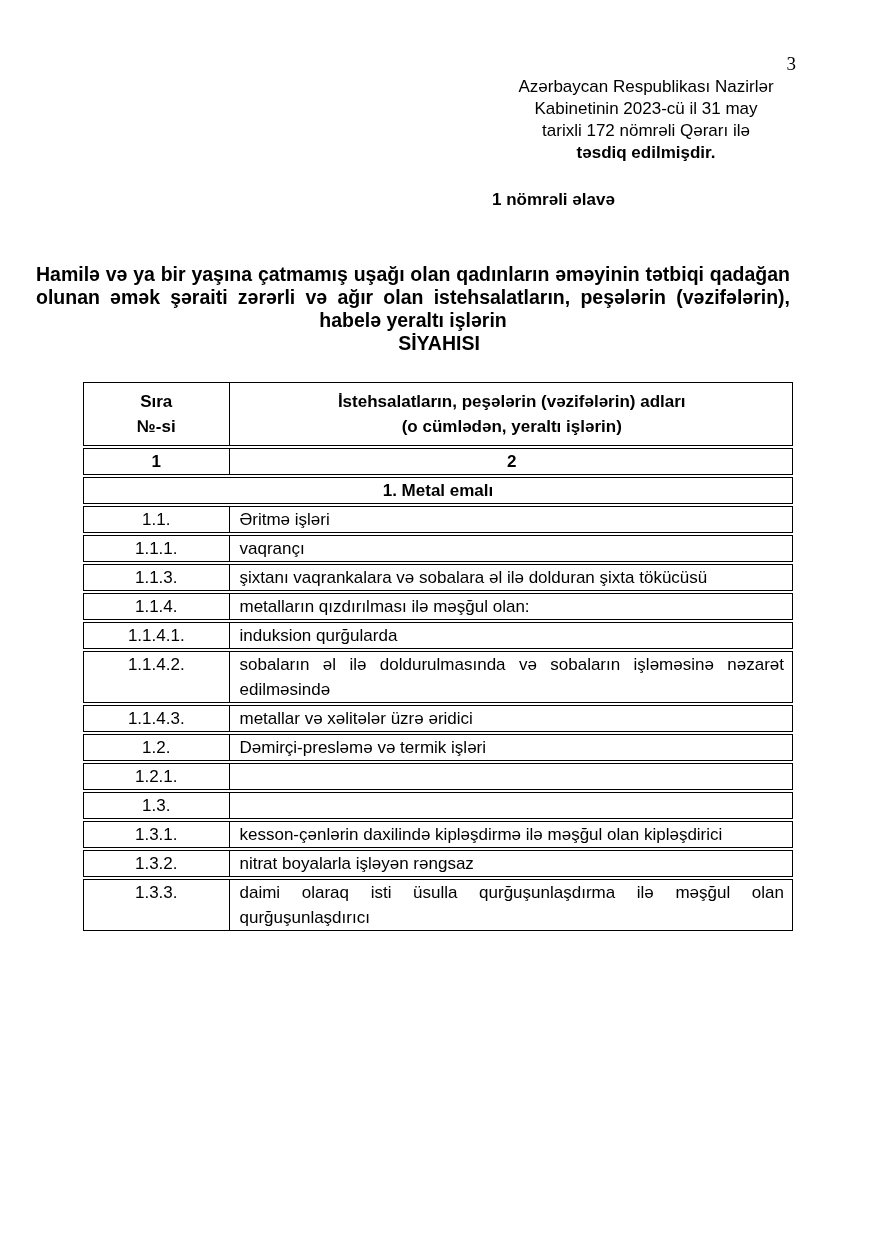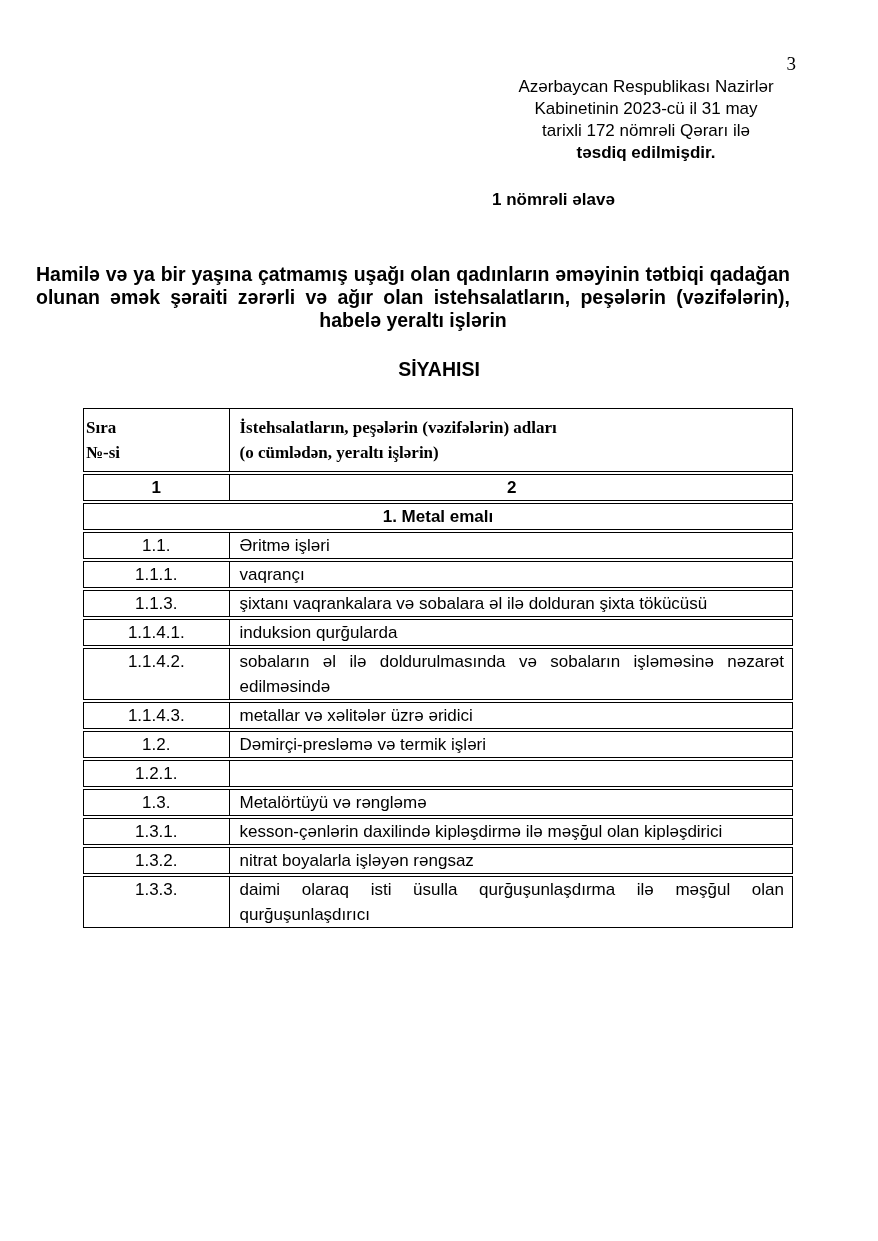--- a/index.html
+++ b/index.html
@@ -40,21 +40,20 @@
   }
   .doc-title {
     margin: 52px 88px 0 36px;
     font-size: 19.5px;
     font-weight: bold;
     line-height: 23px;
     text-align: justify;
     text-align-last: center;
   }
   .list-heading {
-    margin-top: 26px;
     text-align: center;
     font-size: 19.5px;
     font-weight: bold;
   }
   .doc-table {
     margin: 27px 85px 0 83px;
     font-size: 17px;
   }
   .trow {
     display: flex;
@@ -72,21 +71,21 @@
     padding: 0 2px;
   }
   .c2 {
     flex: 1;
     padding: 0 8px 0 10px;
     text-align: justify;
   }
   .c2.center { text-align: center; }
   .trow.header { font-weight: bold; }
   .trow.header .c1, .trow.header .c2 { padding-top: 6px; padding-bottom: 6px; }
-  .trow.header span { display: block; text-align: left; font-family: Liberation Serif, serif; }
+  .trow.header span { display: block; text-align: center; }
   .trow.index { font-weight: bold; }
   .trow.section .full {
     flex: 1;
     text-align: center;
     font-weight: bold;
   }
 </style>
 </head>
 <body>
 
@@ -135,41 +134,44 @@
     </div>
     <div class="trow">
       <div class="c1">1.1.1.</div>
       <div class="c2">vaqrançı</div>
     </div>
     <div class="trow">
       <div class="c1">1.1.3.</div>
       <div class="c2">şixtanı vaqrankalara və sobalara əl ilə dolduran şixta tökücüsü</div>
     </div>
     <div class="trow">
+      <div class="c1">1.1.4.</div>
+      <div class="c2">metalların qızdırılması ilə məşğul olan:</div>
+    </div>
+    <div class="trow">
       <div class="c1">1.1.4.1.</div>
       <div class="c2">induksion qurğularda</div>
     </div>
     <div class="trow">
       <div class="c1">1.1.4.2.</div>
       <div class="c2">sobaların əl ilə doldurulmasında və sobaların işləməsinə nəzarət edilməsində</div>
     </div>
     <div class="trow">
       <div class="c1">1.1.4.3.</div>
       <div class="c2">metallar və xəlitələr üzrə əridici</div>
     </div>
     <div class="trow">
       <div class="c1">1.2.</div>
       <div class="c2">Dəmirçi-presləmə və termik işləri</div>
     </div>
     <div class="trow">
       <div class="c1">1.2.1.</div>
     </div>
     <div class="trow">
       <div class="c1">1.3.</div>
-      <div class="c2">Metalörtüyü və rəngləmə</div>
     </div>
     <div class="trow">
       <div class="c1">1.3.1.</div>
       <div class="c2">kesson-çənlərin daxilində kipləşdirmə ilə məşğul olan kipləşdirici</div>
     </div>
     <div class="trow">
       <div class="c1">1.3.2.</div>
       <div class="c2">nitrat boyalarla işləyən rəngsaz</div>
     </div>
     <div class="trow">

